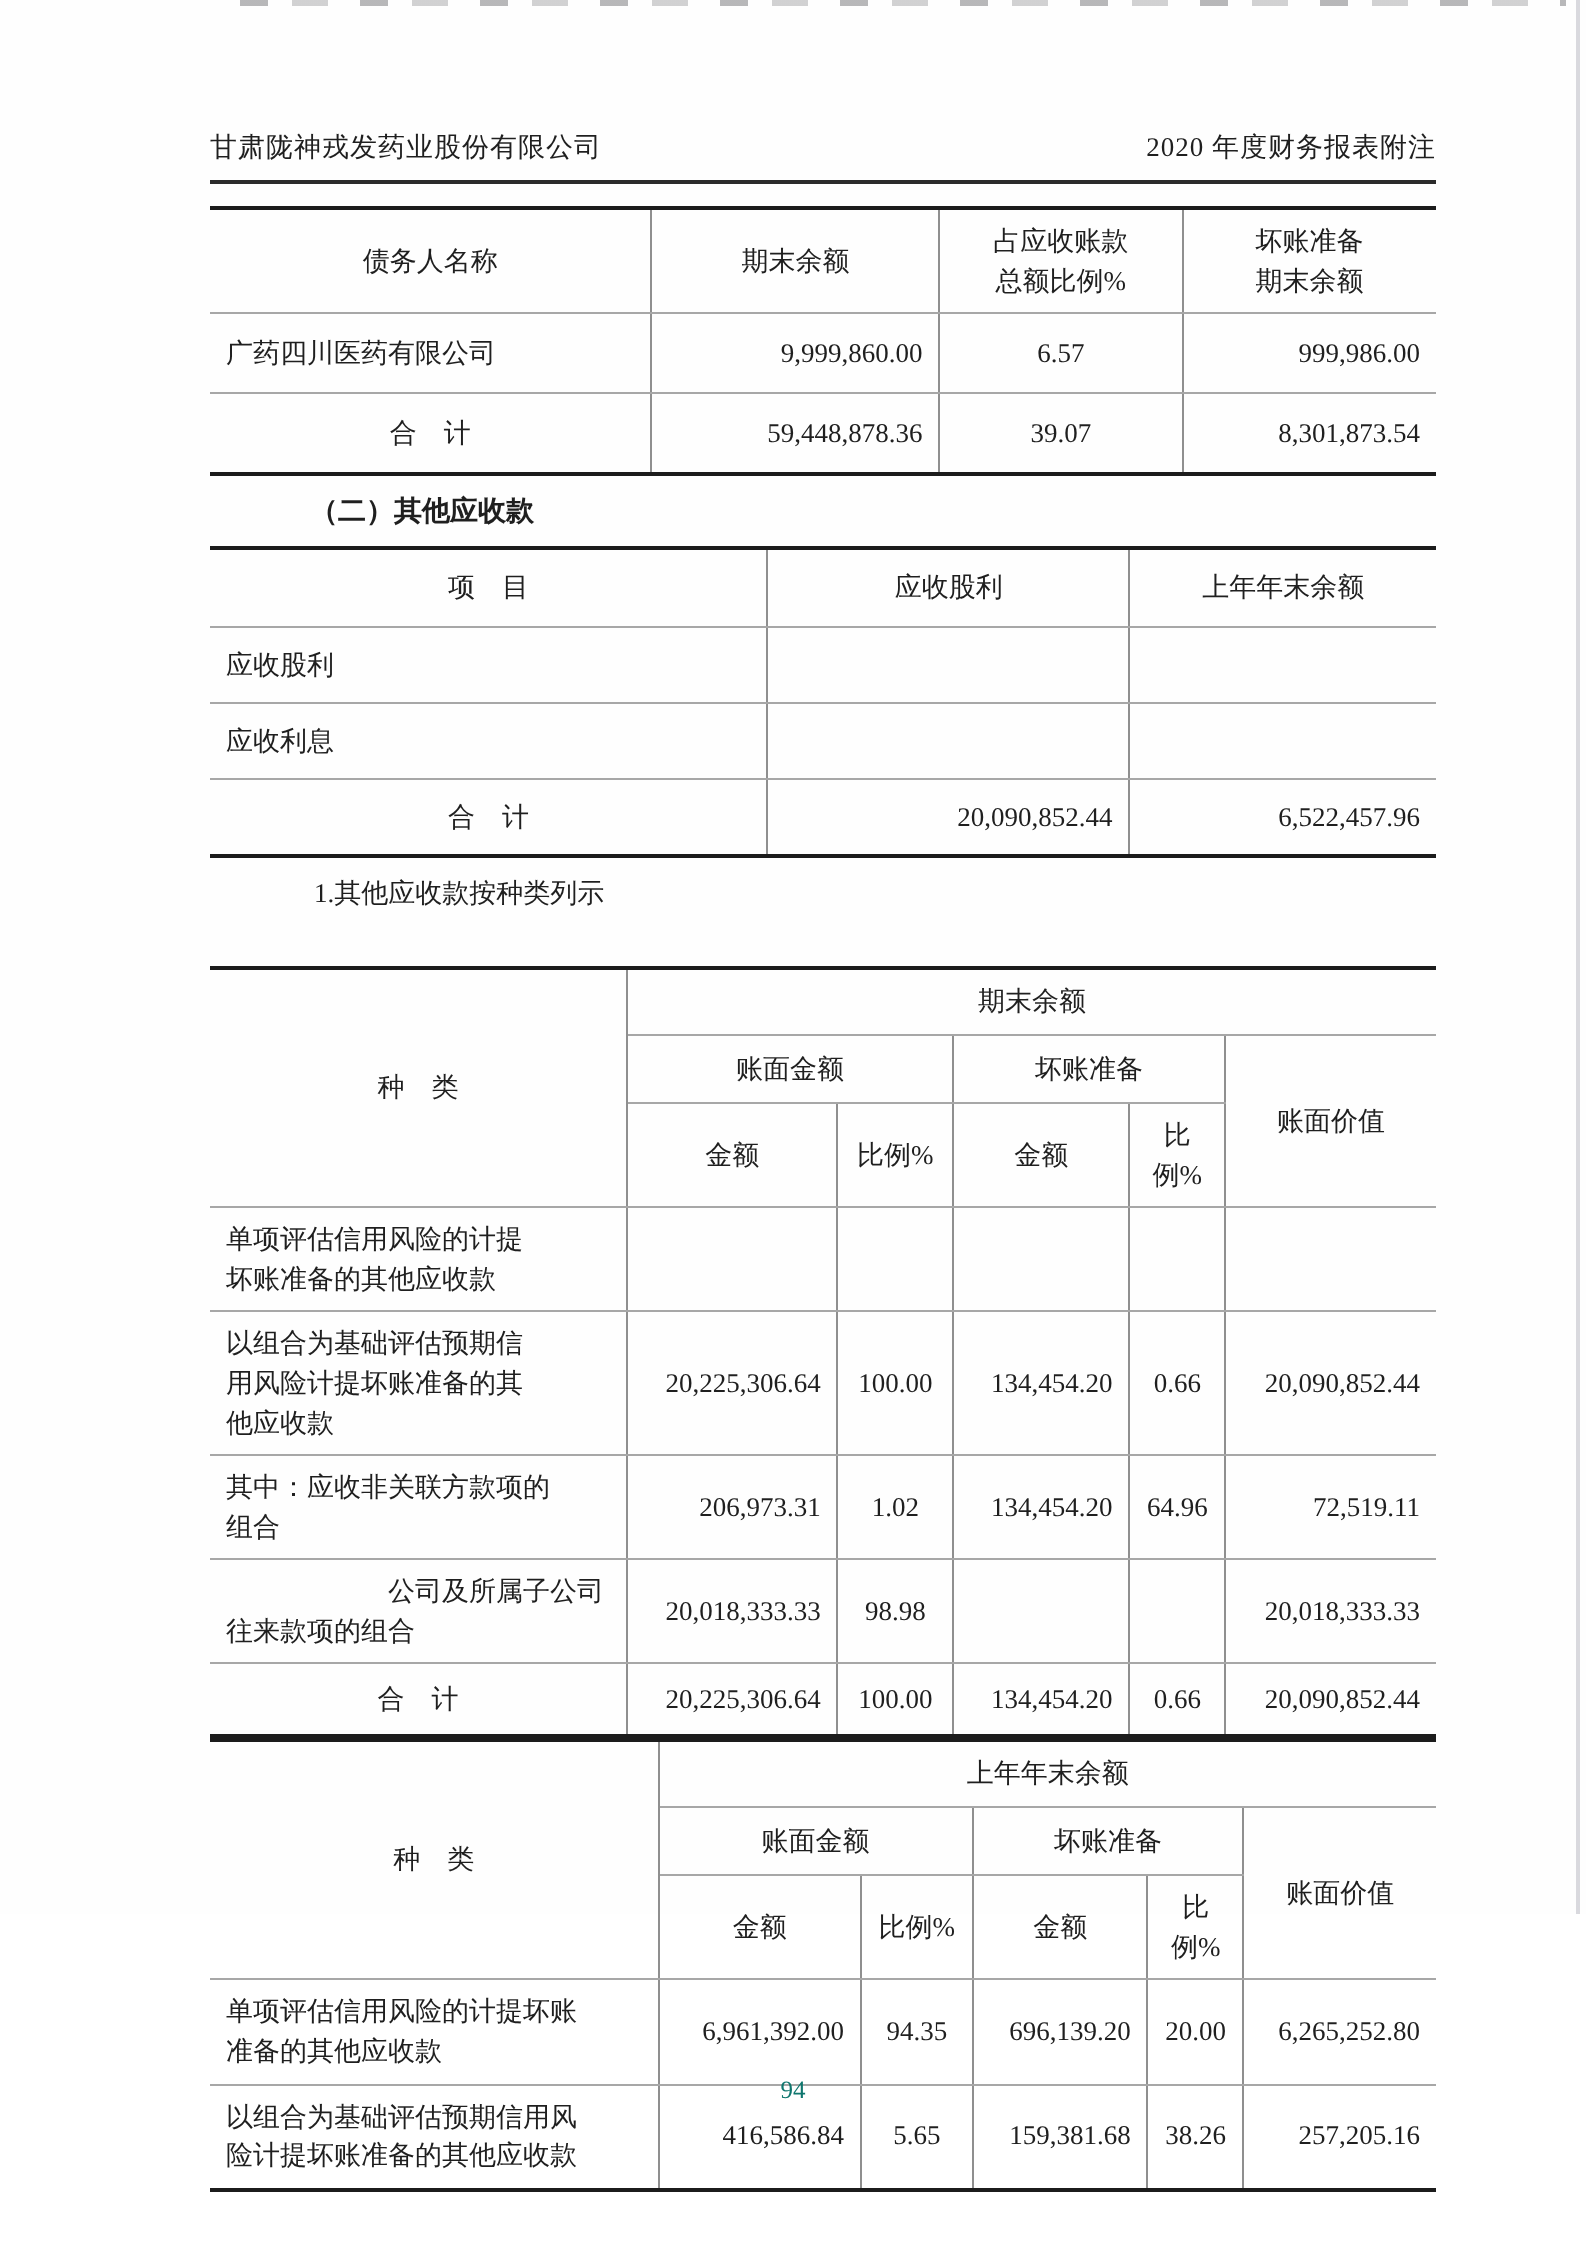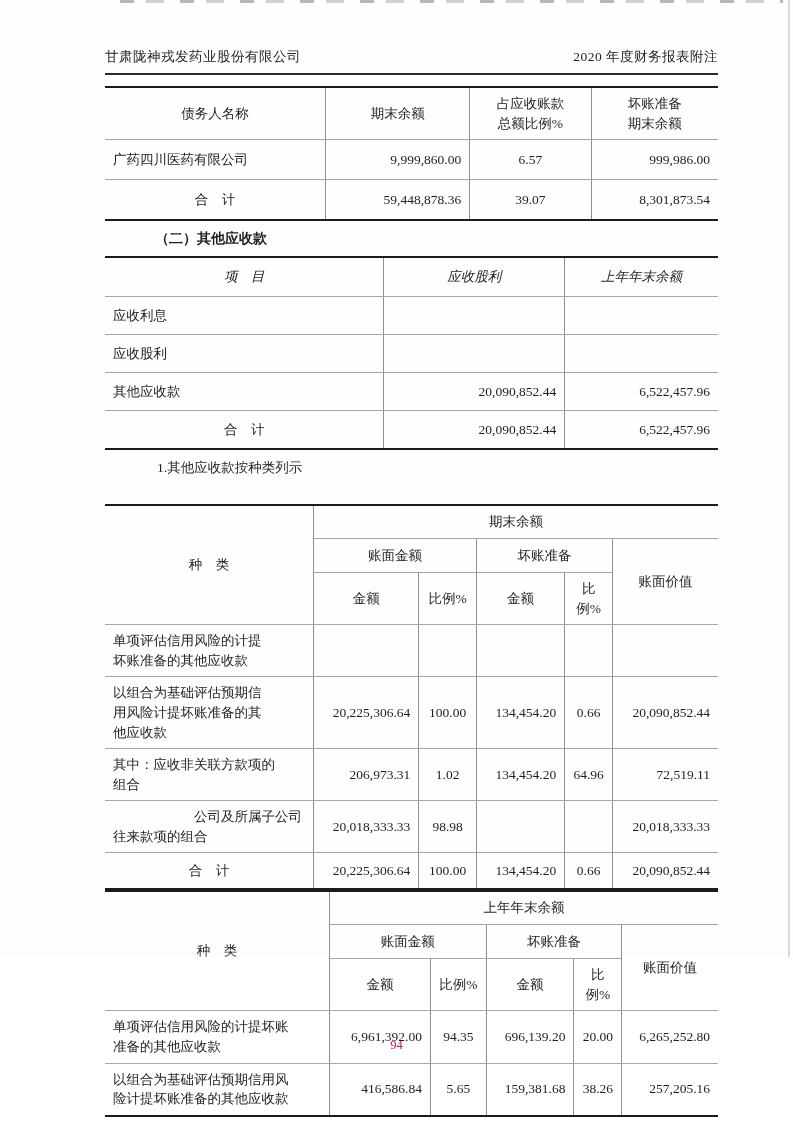--- a/index.html
+++ b/index.html
@@ -30,21 +30,21 @@
   .content {
     position: absolute; top: 48px; left: 105px; width: 613px;
   }
   .doc-header {
     display: flex; justify-content: space-between; align-items: flex-end;
     font-size: 13.5px;
     padding-bottom: 7px;
     border-bottom: 2px solid #2b2b2b;
   }
   .doc-header .left { letter-spacing: .5px; }
-  .doc-header .right { letter-spacing: .5px; }
+  .doc-header .right { letter-spacing: .5px; margin-top: 17px; }
 
   table.fin {
     width: 100%;
     border-collapse: collapse;
     table-layout: fixed;
     border-top: 2.5px solid #1c1c1c;
     border-bottom: 2.5px solid #1c1c1c;
     font-size: 13.5px;
   }
   table.fin th, table.fin td {
@@ -76,35 +76,35 @@
 
   .sec-heading {
     font-weight: bold;
     font-size: 14px;
     padding: 9px 0 8px 50px;
   }
   .plain-line {
     font-size: 13.5px;
     padding: 9px 0 27px 52px;
   }
-  .t2 th { height: 40px; font-style: italic; }
+  .t2 th { height: 40px; }
 
   .t3 th, .t4 th { height: 34px; padding: 5px 4px; }
   .t3 td, .t4 td { padding: 5px 8px; }
   .t3 td.lbl, .t4 td.lbl { padding-left: 8px; }
   .t3 tbody td, .t4 tbody td { min-height: 34px; }
   .t3 tr.sum td, .t4 tr.sum td { height: 36px; }
   .t3 tr.empty-row td { height: 44px; }
 
   .page-number {
     position: absolute;
     top: 1038px; left: 0; right: 0;
     text-align: center;
     font-size: 12.5px;
-    color: #be185d;
+    color: #0f766e;
   }
 </style>
 </head>
 <body>
 
 <div class="page">
   <div class="artifact-top"></div>
   <div class="artifact-right"></div>
 
   <div class="content">
@@ -157,33 +157,28 @@
         </colgroup>
       <thead>
         <tr>
           <th>项　目</th>
           <th>应收股利</th>
           <th>上年年末余额</th>
         </tr>
       </thead>
       <tbody>
         <tr class="tall">
+          <td class="lbl">应收股利</td>
+          <td class="num"></td>
+          <td class="num"></td>
+        </tr>
+        <tr class="tall">
           <td class="lbl">应收利息</td>
           <td class="num"></td>
           <td class="num"></td>
-        </tr>
-        <tr class="tall">
-          <td class="lbl">应收股利</td>
-          <td class="num"></td>
-          <td class="num"></td>
-        </tr>
-        <tr class="tall">
-          <td class="lbl">其他应收款</td>
-          <td class="num">20,090,852.44</td>
-          <td class="num">6,522,457.96</td>
         </tr>
         <tr class="tall">
           <td class="ctr">合　计</td>
           <td class="num">20,090,852.44</td>
           <td class="num">6,522,457.96</td>
         </tr>
       </tbody>
     </table>
 
     <div class="plain-line">1.其他应收款按种类列示</div>

